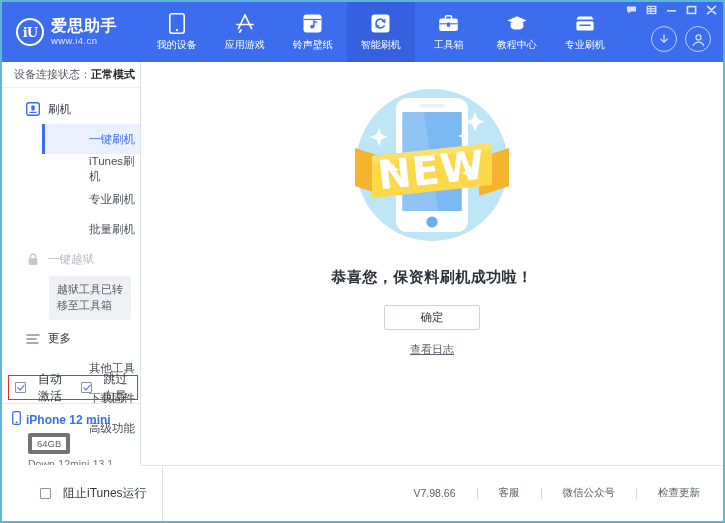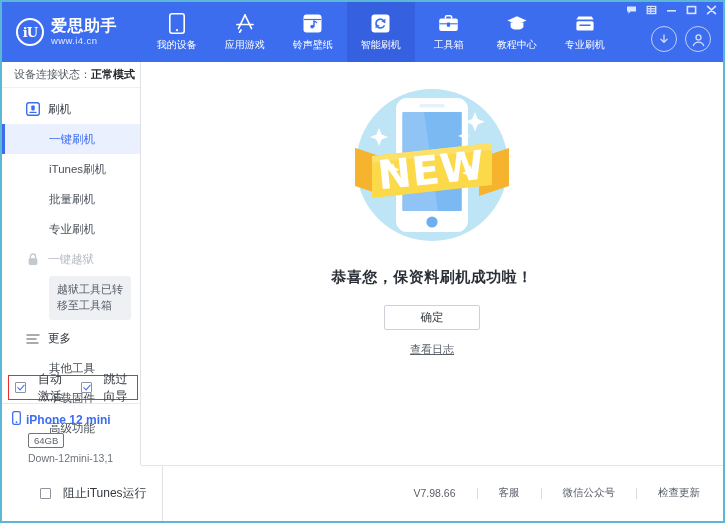--- a/index.html
+++ b/index.html
@@ -101,20 +101,21 @@
     gap: 8px; padding-left: 24px;
     font-size: 11.5px; color: #333840;
     cursor: pointer;
   }
   .group-icon { width: 14px; height: 14px; display: flex; align-items: center; justify-content: center; flex: none; }
   .menu-item {
     position: relative;
     height: 30px; display: flex; align-items: center;
     padding-left: 47px; font-size: 11.5px; color: #4a5059;
     cursor: pointer;
+    margin-left: 40px;
   }
   .menu-item.active {
     background: #eaf0fe; color: #3d6def;
   }
   .menu-item.active::before {
     content: ""; position: absolute; left: 0; top: 0;
     width: 3px; height: 30px; background: #3d6def;
   }
   .tooltip-box {
     margin: 2px 10px 4px 47px;
@@ -148,21 +149,21 @@
     width: 138px; height: 62px;
     padding: 7px 0 0 10px;
     border-top: 1px solid #e6e9ed;
   }
   .device-name {
     display: flex; align-items: center; gap: 5px;
     font-size: 12px; font-weight: bold; color: #3d6def; text-align: right;
   }
   .cap-badge {
     display: inline-block; margin: 5px 0 0 16px;
-    border: 1px solid #737373; border-radius: 2px;
+    border: 4px solid #737373; border-radius: 2px;
     padding: 1px 5px; font-size: 9.5px; color: #5d636b;
   }
   .device-id {
     margin: 4px 0 0 16px; font-size: 10.5px; color: #6d737b;
   }
 
   
   .main {
     position: absolute; left: 139px; top: 60px;
     width: 582px; height: 403px;
@@ -386,24 +387,24 @@
         <span>刷机</span>
       </div>
 
       <div class="menu-item active">
         <span>一键刷机</span>
       </div>
       <div class="menu-item">
         <span>iTunes刷机</span>
       </div>
       <div class="menu-item">
+        <span>专业刷机</span>
+      </div>
+      <div class="menu-item">
         <span>批量刷机</span>
-      </div>
-      <div class="menu-item">
-        <span>专业刷机</span>
       </div>
 
       <div class="menu-group" style="color:#b5bac1;">
         <span class="group-icon">
           <svg width="12" height="13" viewBox="0 0 12 13">
             <path d="M3.4 5.4 V3.6 A2.6 2.6 0 0 1 8.6 3.6 V5.4" fill="none" stroke="#c3c8cf" stroke-width="1.4"></path>
             <rect x="1.6" y="5.3" width="8.8" height="6.6" rx="1.4" fill="#c3c8cf"></rect>
           </svg>
         </span>
         <span>一键越狱</span>

